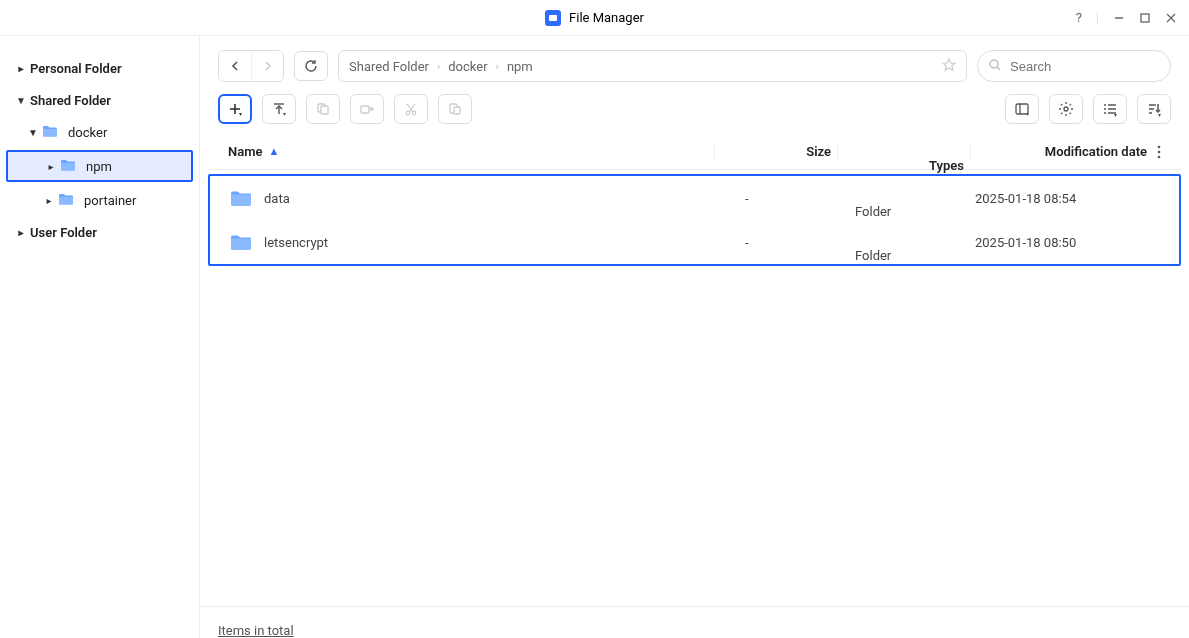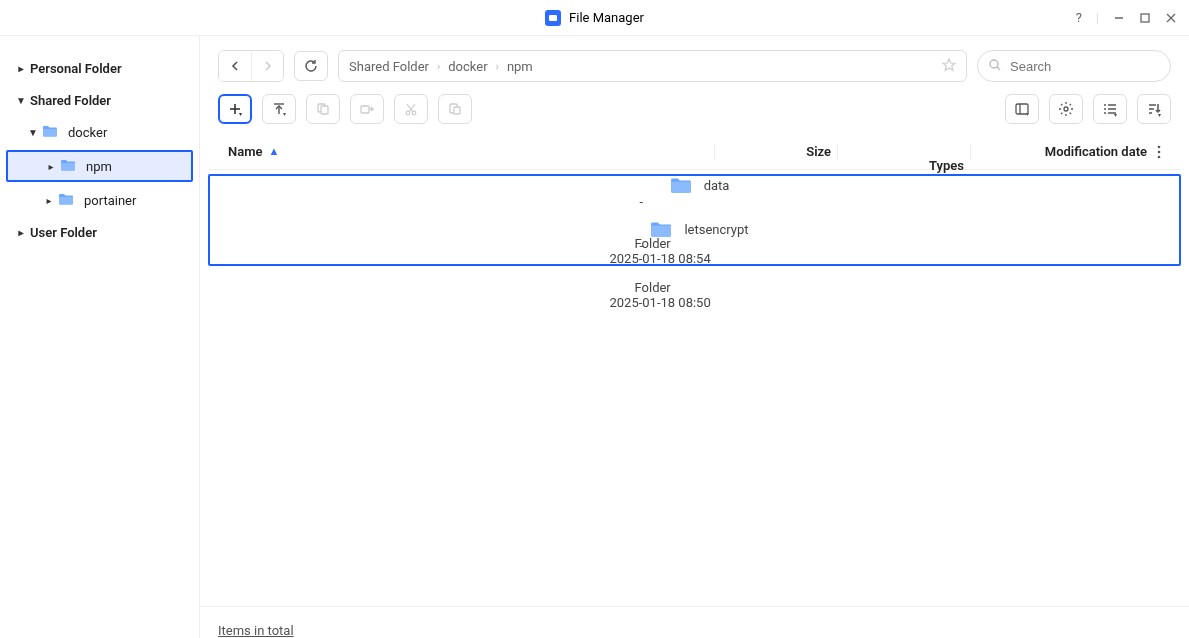--- a/index.html
+++ b/index.html
@@ -174,21 +174,20 @@
 
   .tbody {
     border: 2px solid #1a5fff;
     border-radius: 2px;
     margin: 4px 0;
   }
   .trow {
     display:flex; align-items:center; height:44px;
     padding: 0 10px;
     color:#444;
-    flex-direction:column;
   }
   .trow .col-name { font-weight: 400; }
   .cell-name { display:flex; align-items:center; gap:12px; }
   .folder-icon {
     width: 22px; height: 18px; display:inline-block;
   }
 
   .statusbar {
     border-top: 1px solid #eee;
     height: 32px; display:flex; align-items:flex-end;

